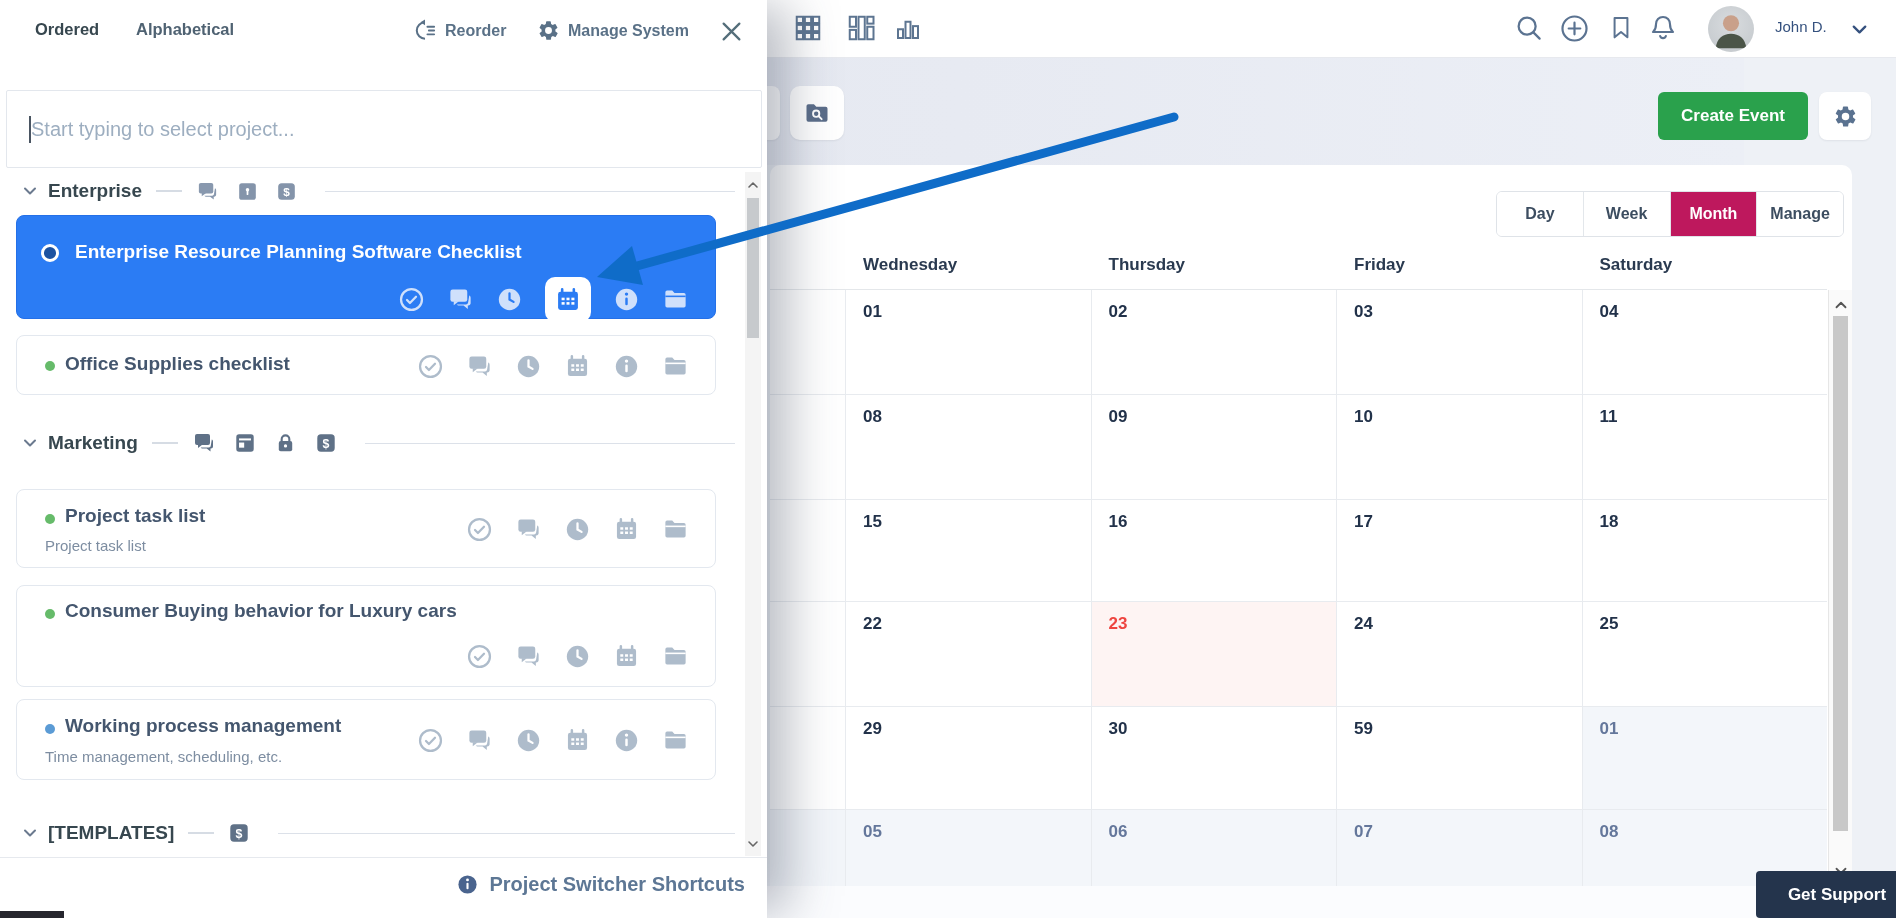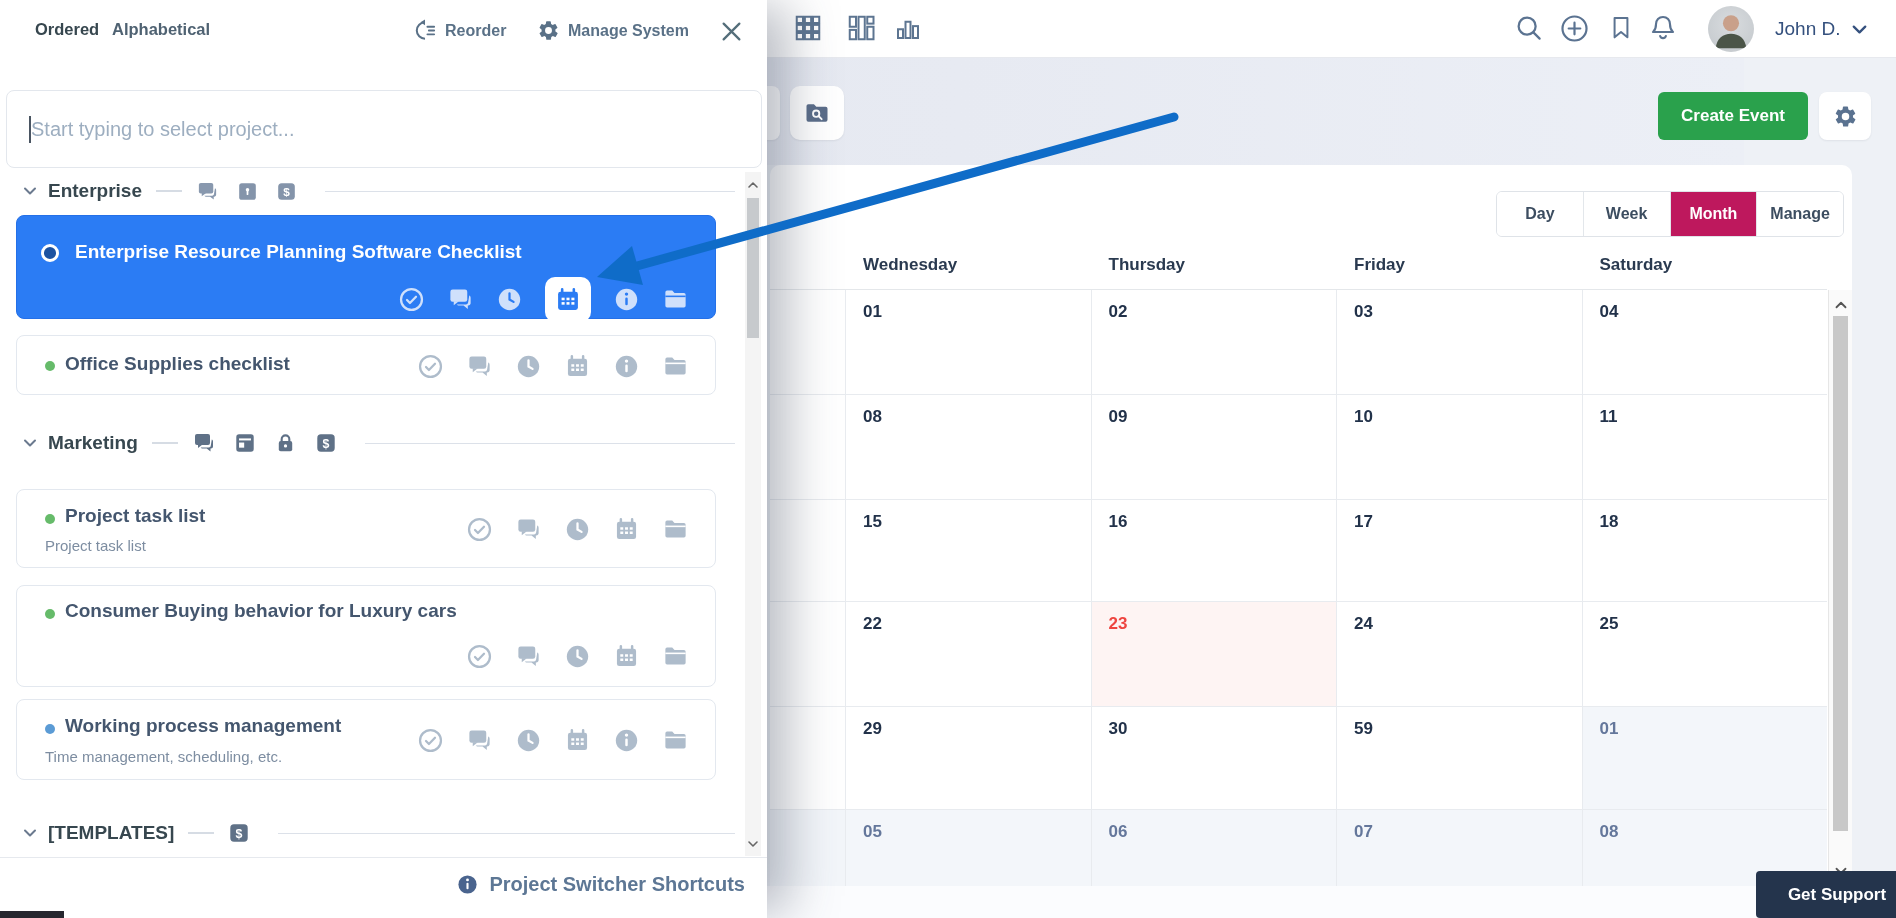--- a/index.html
+++ b/index.html
@@ -4,21 +4,21 @@
 <style>
   * { margin:0; padding:0; box-sizing:border-box; }
   html,body { width:1896px; height:918px; overflow:hidden; }
   body { font-family:"Liberation Sans", sans-serif; background:#eef1f6; position:relative; }
   svg.ic { display:block; }
 
   
   .topbar { position:absolute; left:0; top:0; width:1896px; height:58px; background:#fff; border-bottom:1px solid #e7e9ee; z-index:1; }
   .topbar .vicon { position:absolute; top:13px; color:#5d7591; cursor:pointer; }
   .topbar .ricon { position:absolute; top:13px; color:#5b7391; cursor:pointer; }
-  .username { position:absolute; left:1775px; top:18px; font-size:19px; color:#35517e; }
+  .username { position:absolute; left:1775px; top:18px; font-size:15px; color:#35517e; }
   .avatar { position:absolute; left:1708px; top:6px; width:46px; height:46px; border-radius:50%; overflow:hidden; background:radial-gradient(circle at 50% 40%, #d9dcdf, #c2c7cb); }
 
   
   .subband { position:absolute; left:0; top:58px; width:1744px; height:107px; background:linear-gradient(to right,#e2e6ee,#e7eaf2 55%,#eceff6); z-index:1; }
   .sq-btn { position:absolute; background:#fff; border-radius:10px; box-shadow:0 1px 2px rgba(40,50,70,.08); display:flex; align-items:center; justify-content:center; cursor:pointer; }
   .create-btn { position:absolute; left:1658px; top:34px; width:150px; height:48px; background:#2aa14c; color:#fff; font-size:17px; font-weight:bold; border:none; border-radius:6px; display:flex; align-items:center; justify-content:center; cursor:pointer; }
 
   
   .cal-panel { position:absolute; left:770px; top:165px; width:1082px; height:721px; background:#fff; border-radius:10px 10px 0 0; z-index:1; }
   .seg { position:absolute; left:726px; top:26px; width:348px; height:46px; display:flex; border:1px solid #dfe3e8; border-radius:6px; overflow:hidden; background:#fff; }
@@ -45,21 +45,21 @@
   
   .bottom-strip { position:absolute; left:655px; top:886px; width:1241px; height:32px; background:#fbfcfe; z-index:1; }
   .get-support { position:absolute; left:1756px; top:871px; width:162px; height:47px; background:#24344c; color:#fff; font-size:17px; font-weight:bold; border:none; border-radius:4px; display:flex; align-items:center; justify-content:center; cursor:pointer; z-index:9; }
 
   
   .panel { position:absolute; left:0; top:0; width:767px; height:918px; background:#fff; box-shadow:28px 0 46px -6px rgba(60,70,90,.35); z-index:5; }
   .tab { position:absolute; top:20px; font-size:16.5px; font-weight:bold; cursor:pointer; color:#4f6272; }
   .tab.active { color:#37474f; }
   .hbtn { position:absolute; top:19px; display:flex; align-items:center; gap:8px; color:#5a7187; font-size:16px; font-weight:bold; cursor:pointer; }
   .close-x { position:absolute; left:718px; top:18px; color:#546e7a; cursor:pointer; }
-  .searchbox { position:absolute; left:6px; top:90px; width:756px; height:78px; border:1px solid #e3e7ed; border-radius:8px; background:#fff; }
+  .searchbox { position:absolute; left:6px; top:90px; width:756px; height:78px; border:1px solid #e3e7ed; border-radius:2px; background:#fff; }
   .searchbox input { position:absolute; left:24px; top:0; width:710px; height:76px; border:none; outline:none; font-family:inherit; font-size:20px; color:#3a4a5c; background:transparent; }
   .searchbox input::placeholder { color:#9daec0; }
   .caret { position:absolute; left:22px; top:25px; width:2px; height:27px; background:#4a5562; }
 
   .grp { position:absolute; left:0; width:745px; height:38px; display:flex; align-items:center; }
   .grp .chev { color:#6b7a8f; margin-left:20px; }
   .grp .glabel { font-size:19px; font-weight:bold; color:#37474f; margin-left:8px; }
   .grp .dash { width:26px; height:0; border-top:2px solid #d6dce4; margin:0 14px; }
   .grp .gic { margin-right:18px; }
   .grp .rule { flex:1; height:0; border-top:1px solid #dce1e9; margin:0 10px; }
@@ -330,21 +330,21 @@
         <use href="#s-chev"></use>
       </svg>
   </div>
 </div>
 
 <div class="bottom-strip"></div>
 <button class="get-support">Get Support</button>
 
 <div class="panel">
   <span class="tab active" style="left:35px">Ordered</span>
-  <span class="tab" style="left:112px">Alphabetical</span>
+  <span class="tab" style="left:136px">Alphabetical</span>
   <div class="hbtn" style="left:414px">
     <svg class="ic" width="23" height="23" viewBox="0 0 24 24">
         <use href="#s-reorder"></use>
       </svg>
     <span>Reorder</span>
   </div>
   <div class="hbtn" style="left:537px">
     <svg class="ic" width="23" height="23" viewBox="0 0 24 24">
         <use href="#s-gear"></use>
       </svg>

